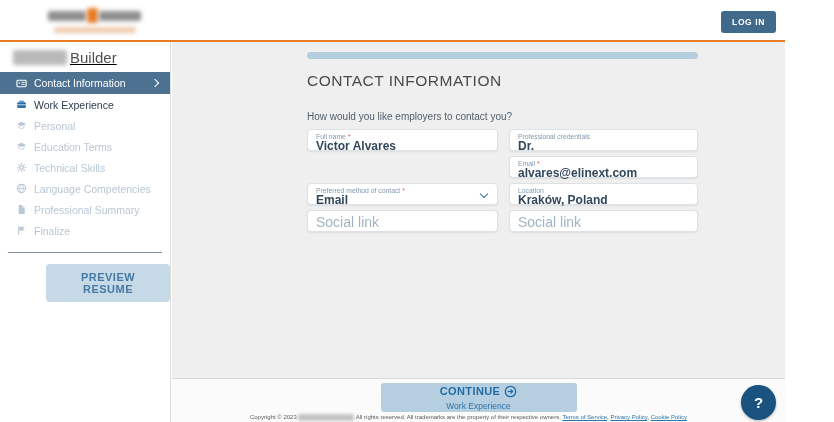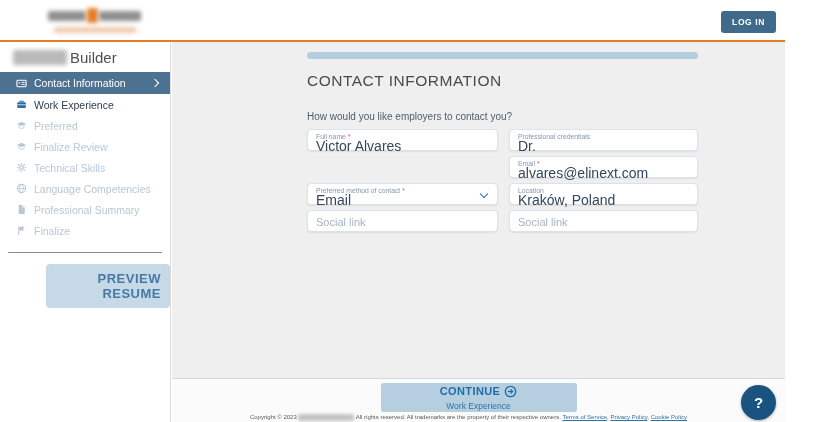--- a/index.html
+++ b/index.html
@@ -16,53 +16,53 @@
   .bdot { left:39px; top:2px; width:11px; height:15px; background:#e87c25; border-radius:50%; }
   .b2 { left:51px; top:5px; width:42px; height:10px; background:#8f8f8f; }
   .b3 { left:6px; top:21px; width:82px; height:6px; background:#e8b48c; opacity:.7; }
   .login-btn { position:absolute; right:9px; top:11px; background:#3f6a8c; color:#fff;
     font-size:8.5px; font-weight:bold; letter-spacing:.6px; padding:6px 11px;
     border:none; border-radius:3px; cursor:pointer; }
 
   
   .sidebar { position:absolute; top:42px; left:0; bottom:0; width:171px; background:#fff;
     border-right:1px solid #dcdcdc; z-index:4; }
-  .sb-title { display:flex; align-items:center; gap:3px; padding:8px 0 8px 13px; height:30px; }
+  .sb-title { display:flex; align-items:center; gap:3px; padding:8px 0 8px 13px; height:30px;text-decoration:underline; }
   .sb-title .blob { width:54px; height:15px; background:#b9b9b9; filter:blur(2px); border-radius:2px; }
   .sb-title .txt { font-size:15px; color:#4f4f4f; }
   .nav-item { display:flex; align-items:center; gap:7px; height:21px; padding-left:16px;
     font-size:10.5px; position:relative; cursor:default; }
   .nav-item svg { flex:0 0 auto; }
   .nav-item.active { background:#4d7190; color:#fff; height:22px; cursor:pointer; }
   .nav-item.active .chev-r { position:absolute; right:12px; top:8px; width:6px; height:6px;
     border-top:1.8px solid #fff; border-right:1.8px solid #fff; transform:rotate(45deg); }
   .nav-item.enabled { color:#2c3e50; cursor:pointer; }
   .nav-item.enabled svg { color:#2e6da4; }
   .nav-item.disabled { color:#b9c7d6; }
   .nav-item.disabled svg { color:#b9c7d6; }
   .nav-item.active svg { color:#fff; }
   .sb-divider { margin:11px 8px 0 8px; border-top:1px solid #7c8fa0; }
   .preview-btn { margin:11px 0 0 46px; background:#c6d9e6; color:#4779a5; border:none;
-    font-size:13px; font-weight:bold; letter-spacing:.5px; padding:7px 9px;
-    border-radius:4px; cursor:pointer;text-align:right; }
+    font-size:11px; font-weight:bold; letter-spacing:.5px; padding:7px 9px;
+    border-radius:4px; cursor:pointer; }
 
   
   .main { position:absolute; top:42px; left:172px; right:0; bottom:0; background:#efeff0; }
   .content { width:391px; margin-left:135px; }
   .progress { margin-top:10px; height:7px; border-radius:4px; background:#b5cede; }
   .h1 { margin-top:13px; font-size:15.5px; font-weight:500; letter-spacing:.5px; color:#4a4a4a; }
   .sub { margin-top:21px; font-size:10px; color:#50616e; }
   .grid { margin-top:7px; display:grid; grid-template-columns:191px 189px; column-gap:11px; row-gap:5px; }
   .field { background:#fff; border:1px solid #dde2e8; border-radius:4px; height:22px;
     padding:3px 8px 2px 8px; box-shadow:0 1px 2px rgba(0,0,0,.07); position:relative; cursor:text; }
   .field .lbl { font-size:6.8px; color:#8399ad; line-height:8px; white-space:nowrap; }
   .field .req { color:#e05b4e; }
-  .field .val { font-size:14px; font-weight:400; color:#33475b; line-height:10px; white-space:nowrap; }
+  .field .val { font-size:12px; font-weight:700; color:#33475b; line-height:10px; white-space:nowrap; }
   .field.social { display:flex; align-items:center; }
-  .field.social .ph { font-size:11px; color:#a3b4c4; }
+  .field.social .ph { font-size:14px; color:#a3b4c4; }
   .clear-x { position:absolute; right:26px; top:6px; font-size:10px; color:#33475b; cursor:pointer; line-height:10px; }
   .chev-d { position:absolute; right:10px; top:7px; width:6px; height:6px;
     border-right:1.6px solid #2e6da4; border-bottom:1.6px solid #2e6da4; transform:rotate(45deg); cursor:pointer; }
   .phone-field { display:flex; align-items:center; gap:4px; cursor:default; }
   .flag-box { display:flex; align-items:center; gap:3px; cursor:pointer; }
   .flag { width:14px; height:9px; border:.5px solid #c9c9c9; display:block; }
   .flag .top { height:50%; background:#fff; }
   .flag .bot { height:50%; background:#d3273e; }
   .mini-chev { width:5px; height:5px; border-right:1.4px solid #44586c; border-bottom:1.4px solid #44586c;
     transform:rotate(45deg); margin-top:-2px; }
@@ -126,29 +126,29 @@
         </svg>
       <span>Work Experience</span>
     </div>
 
 
     <div class="nav-item disabled">
       <svg width="11" height="11" viewBox="0 0 12 12">
           <polygon points="6,2 11,4.3 6,6.6 1,4.3" fill="currentColor"></polygon>
           <path d="M3.2 5.6v2.2c0 .7 1.3 1.3 2.8 1.3s2.8-.6 2.8-1.3V5.6" fill="none" stroke="currentColor" stroke-width="1"></path>
         </svg>
-      <span>Preferred</span>
+      <span>Personal</span>
     </div>
 
     <div class="nav-item disabled">
       <svg width="11" height="11" viewBox="0 0 12 12">
           <polygon points="6,2 11,4.3 6,6.6 1,4.3" fill="currentColor"></polygon>
           <path d="M3.2 5.6v2.2c0 .7 1.3 1.3 2.8 1.3s2.8-.6 2.8-1.3V5.6" fill="none" stroke="currentColor" stroke-width="1"></path>
         </svg>
-      <span>Finalize Review</span>
+      <span>Education Terms</span>
     </div>
 
 
     <div class="nav-item disabled">
       <svg width="11" height="11" viewBox="0 0 12 12">
           <circle cx="6" cy="6" r="2" fill="none" stroke="currentColor" stroke-width="1.4"></circle>
           <g stroke="currentColor" stroke-width="1.4">
             <line x1="6" y1="1" x2="6" y2="2.7"></line>
             <line x1="6" y1="9.3" x2="6" y2="11"></line>
             <line x1="1" y1="6" x2="2.7" y2="6"></line>

